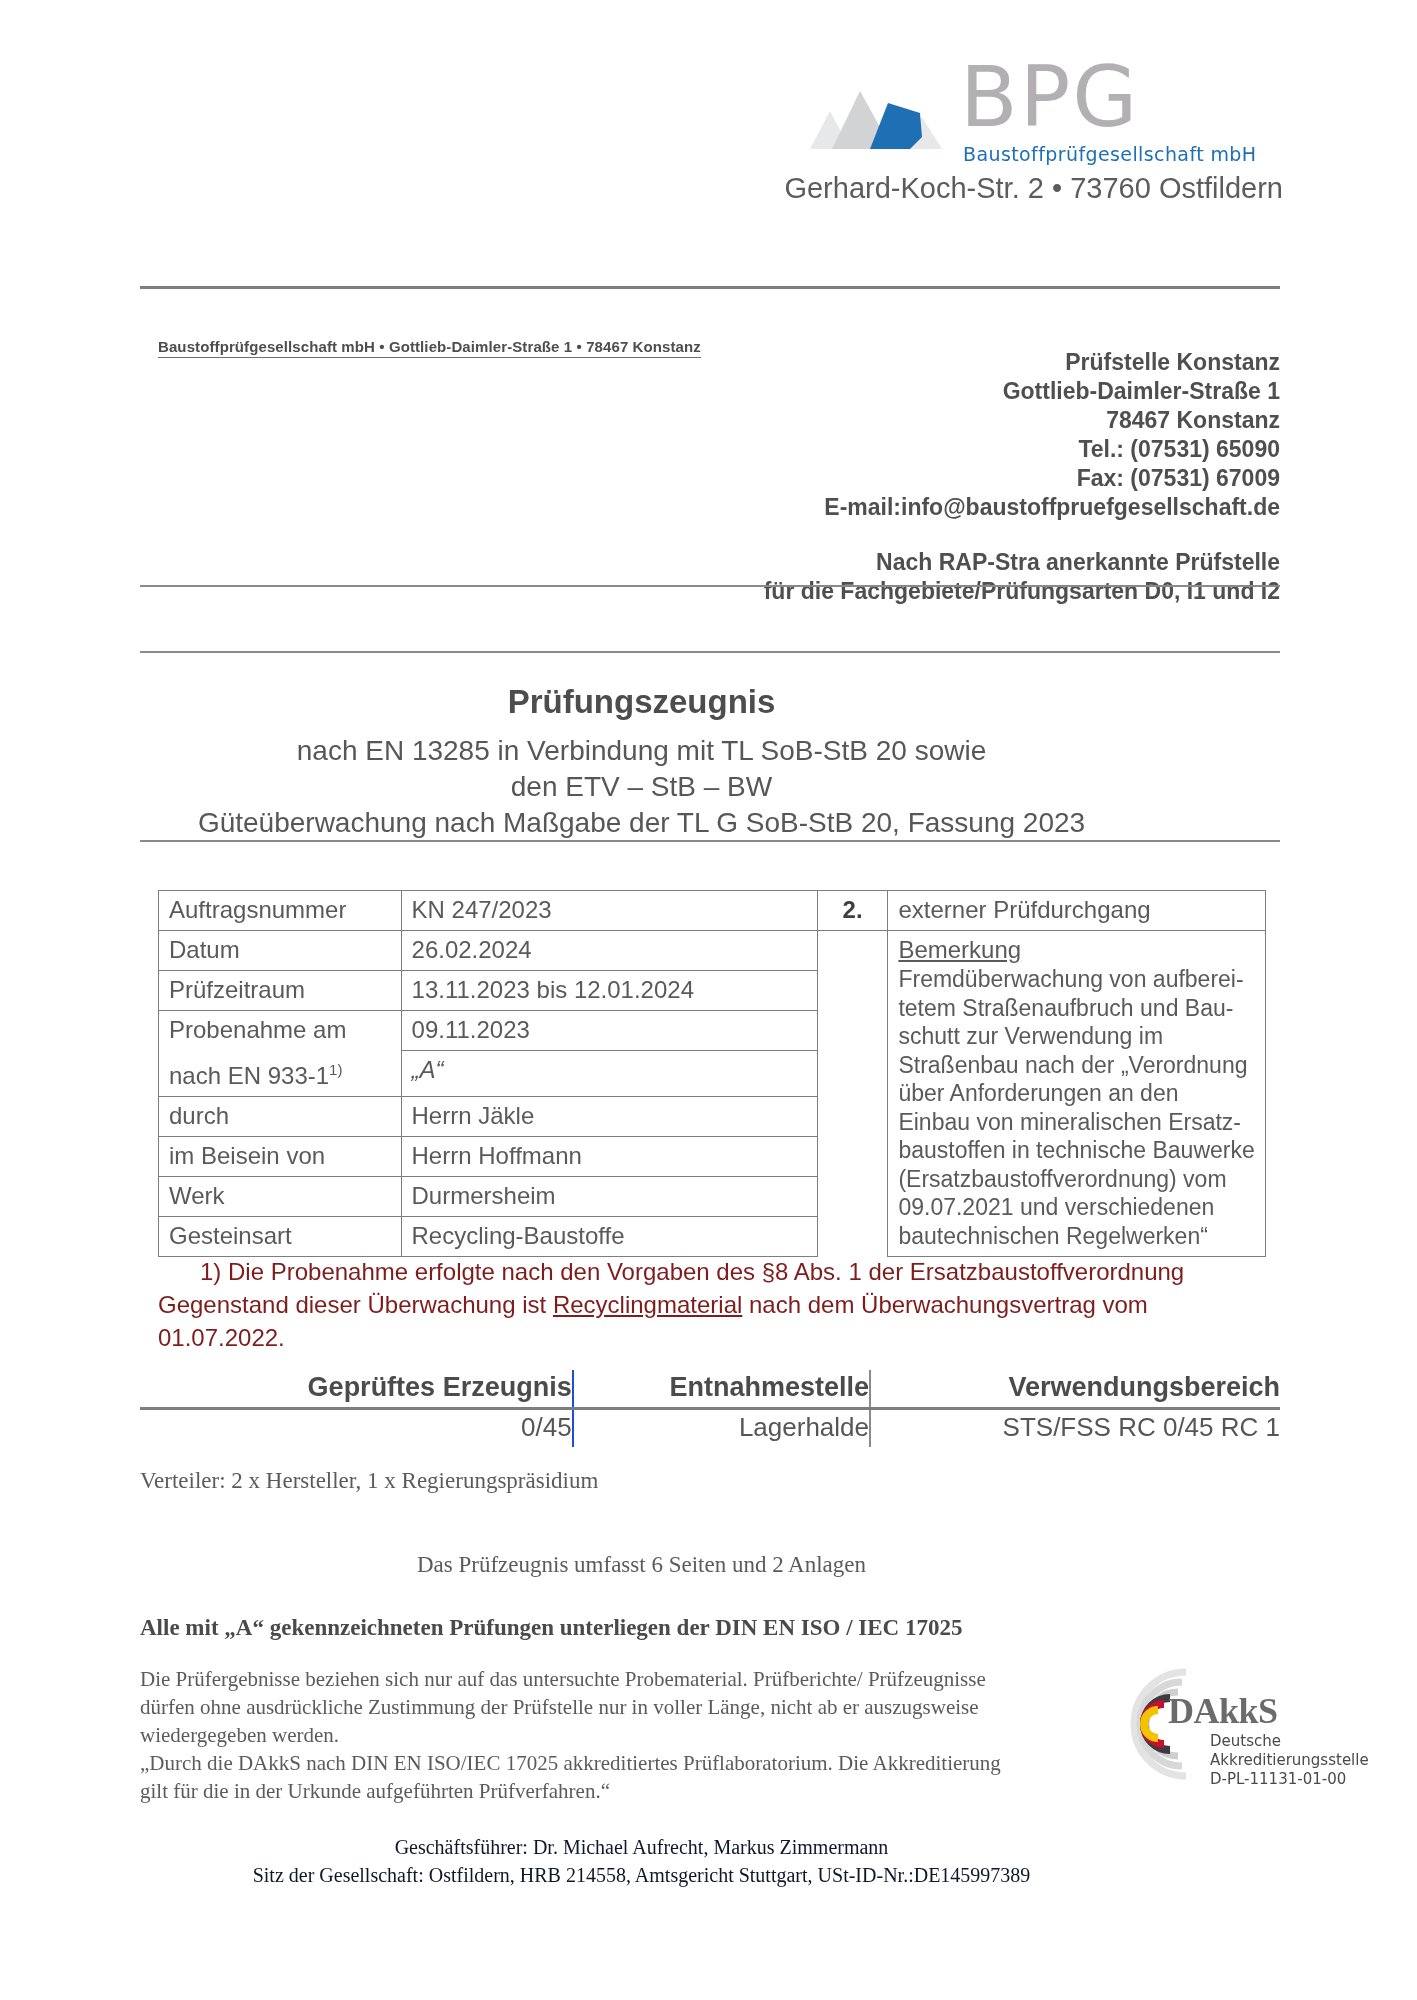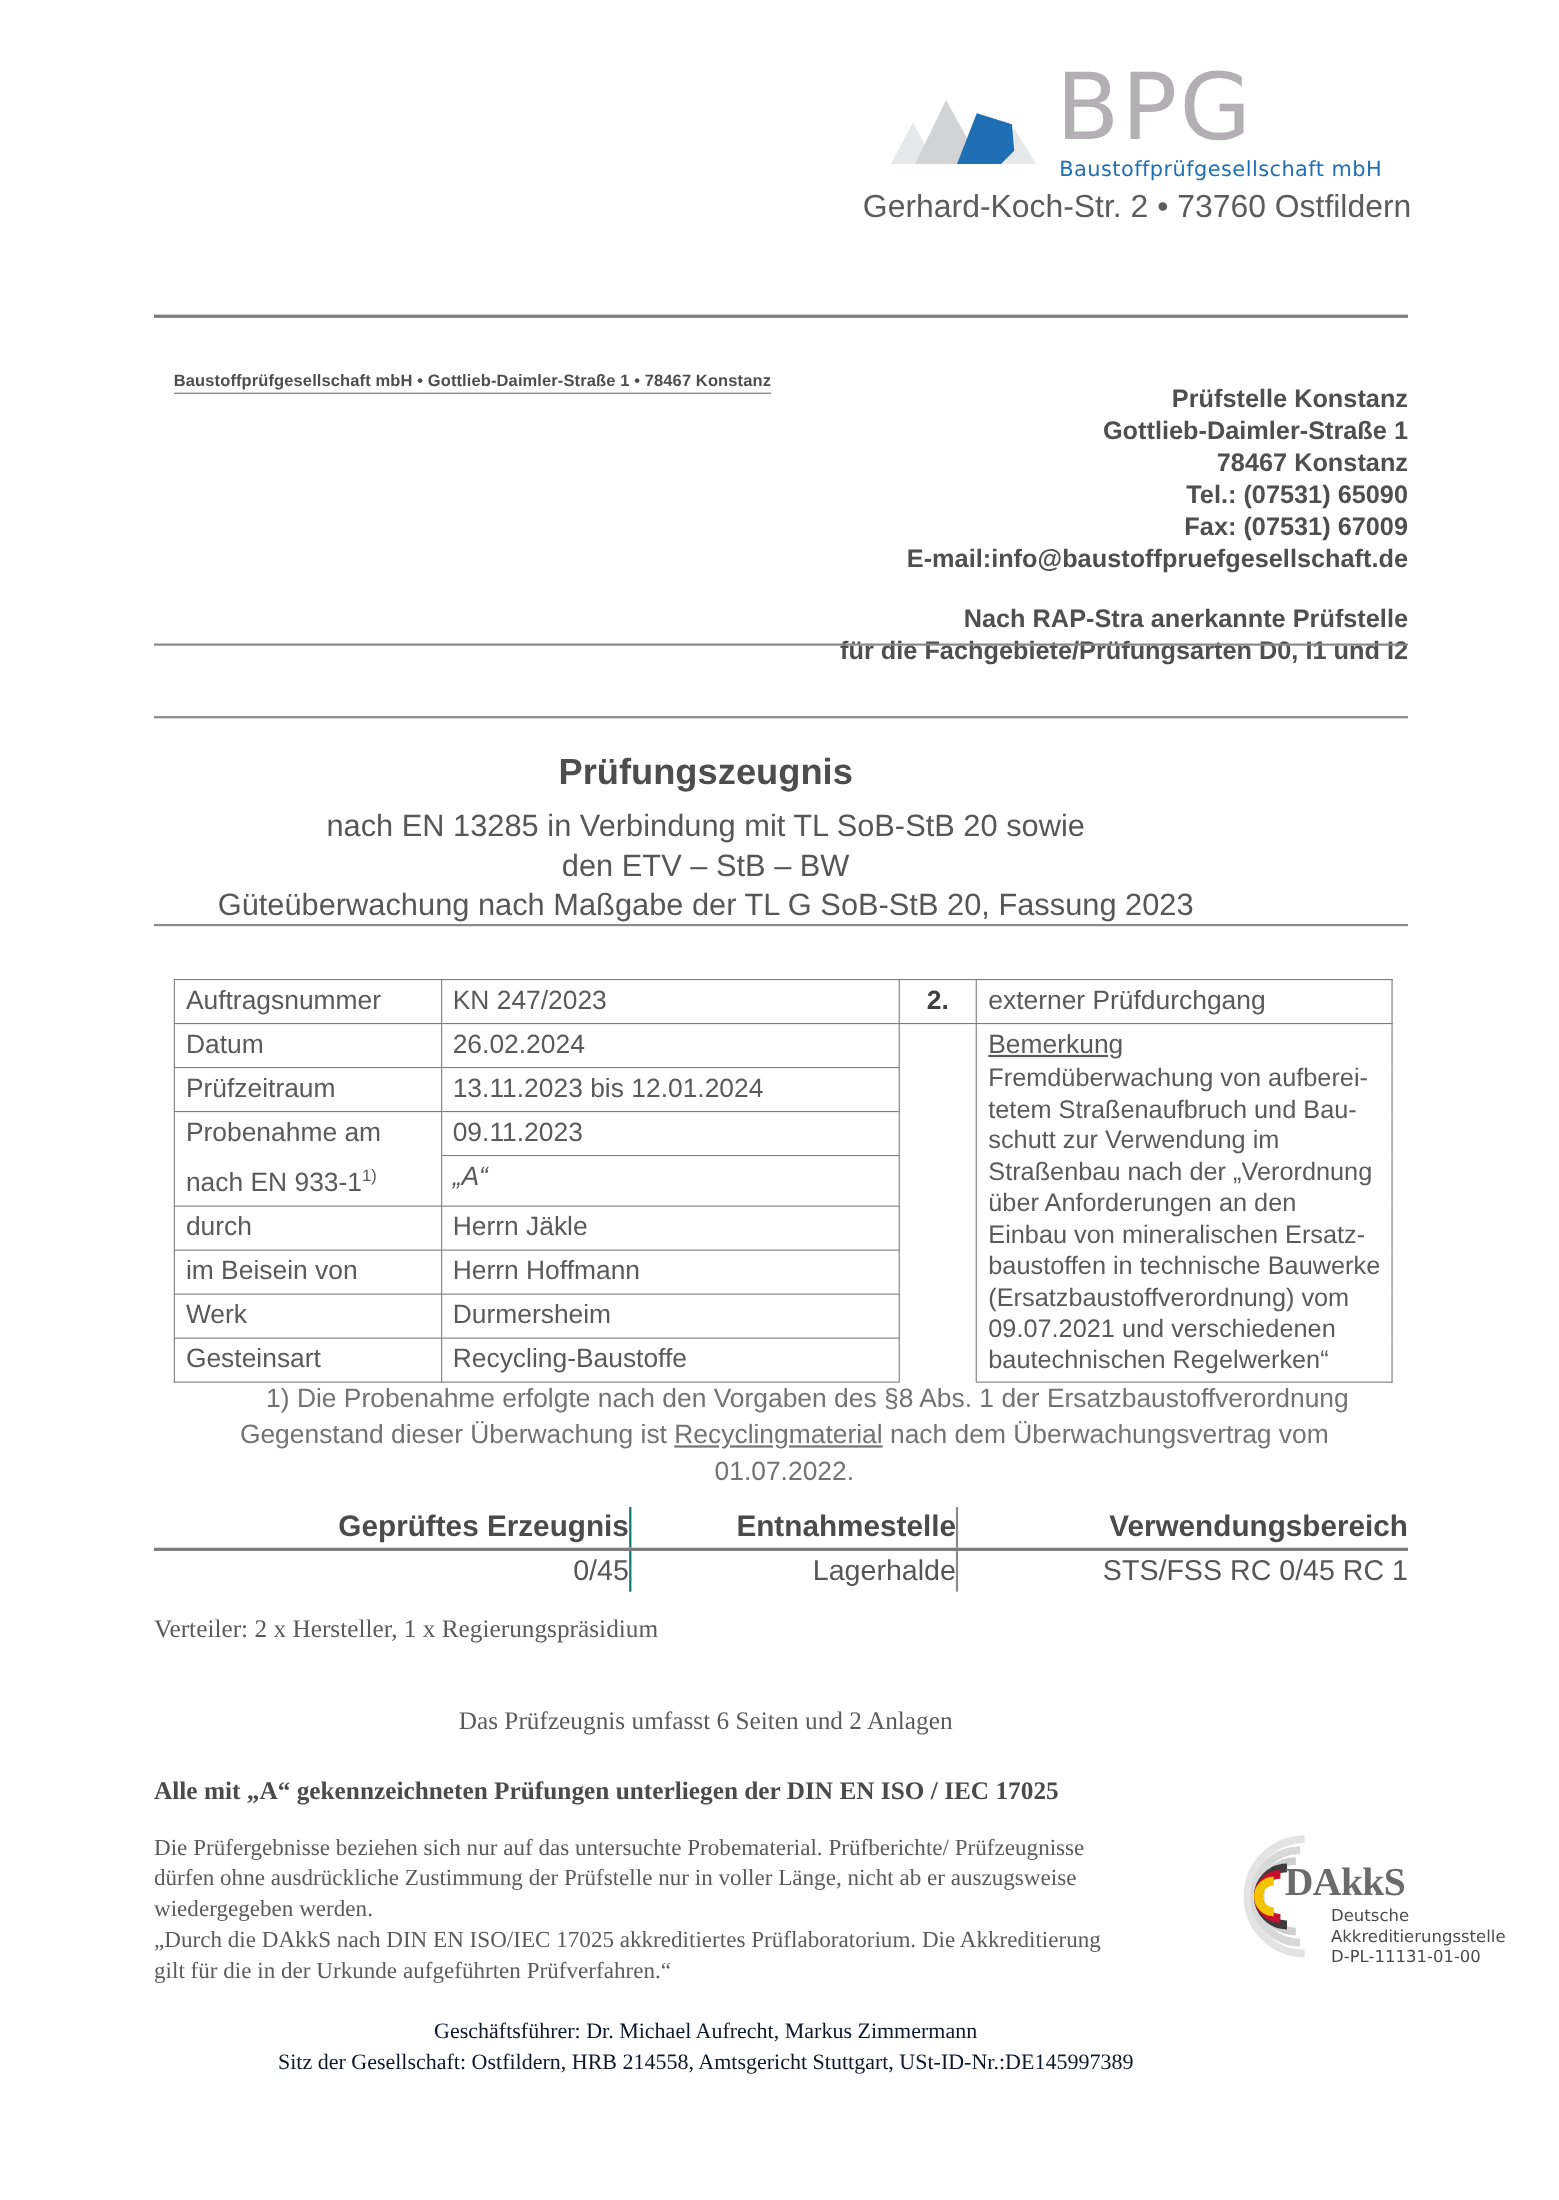--- a/index.html
+++ b/index.html
@@ -164,22 +164,21 @@
   .no-top { border-top: none !important; }
 
   
   .footnote {
     position: absolute;
     left: 158px;
     top: 1255px;
     width: 1110px;
     font-size: 24px;
     line-height: 33px;
-    color: #737373;
-    text-align: center;
+    color: #7f1d1d;
   }
   .footnote .indent { padding-left: 42px; display: block; }
   .u { text-decoration: underline; }
 
   
   .prod {
     position: absolute;
     left: 140px;
     top: 1370px;
     width: 1140px;
@@ -193,21 +192,21 @@
     font-size: 26px;
     padding: 2px 0 4px 0;
     color: #565656;
   }
   .prod-head .prod-cell {
     font-weight: bold;
     font-size: 27px;
     color: #4b4b4b;
   }
   .c1 { width: 38%; }
-  .c2 { width: 26%; border-left: 2px solid #0f766e; }
+  .c2 { width: 26%; border-left: 2px solid #1d4ed8; }
   .c3 { width: 36%; border-left: 2px solid #8a8a8a; }
   .prod-hr {
     height: 2.5px;
     background: #7d7d7d;
     width: 100%;
   }
   .verteiler {
     position: absolute;
     left: 140px;
     top: 1468px;

